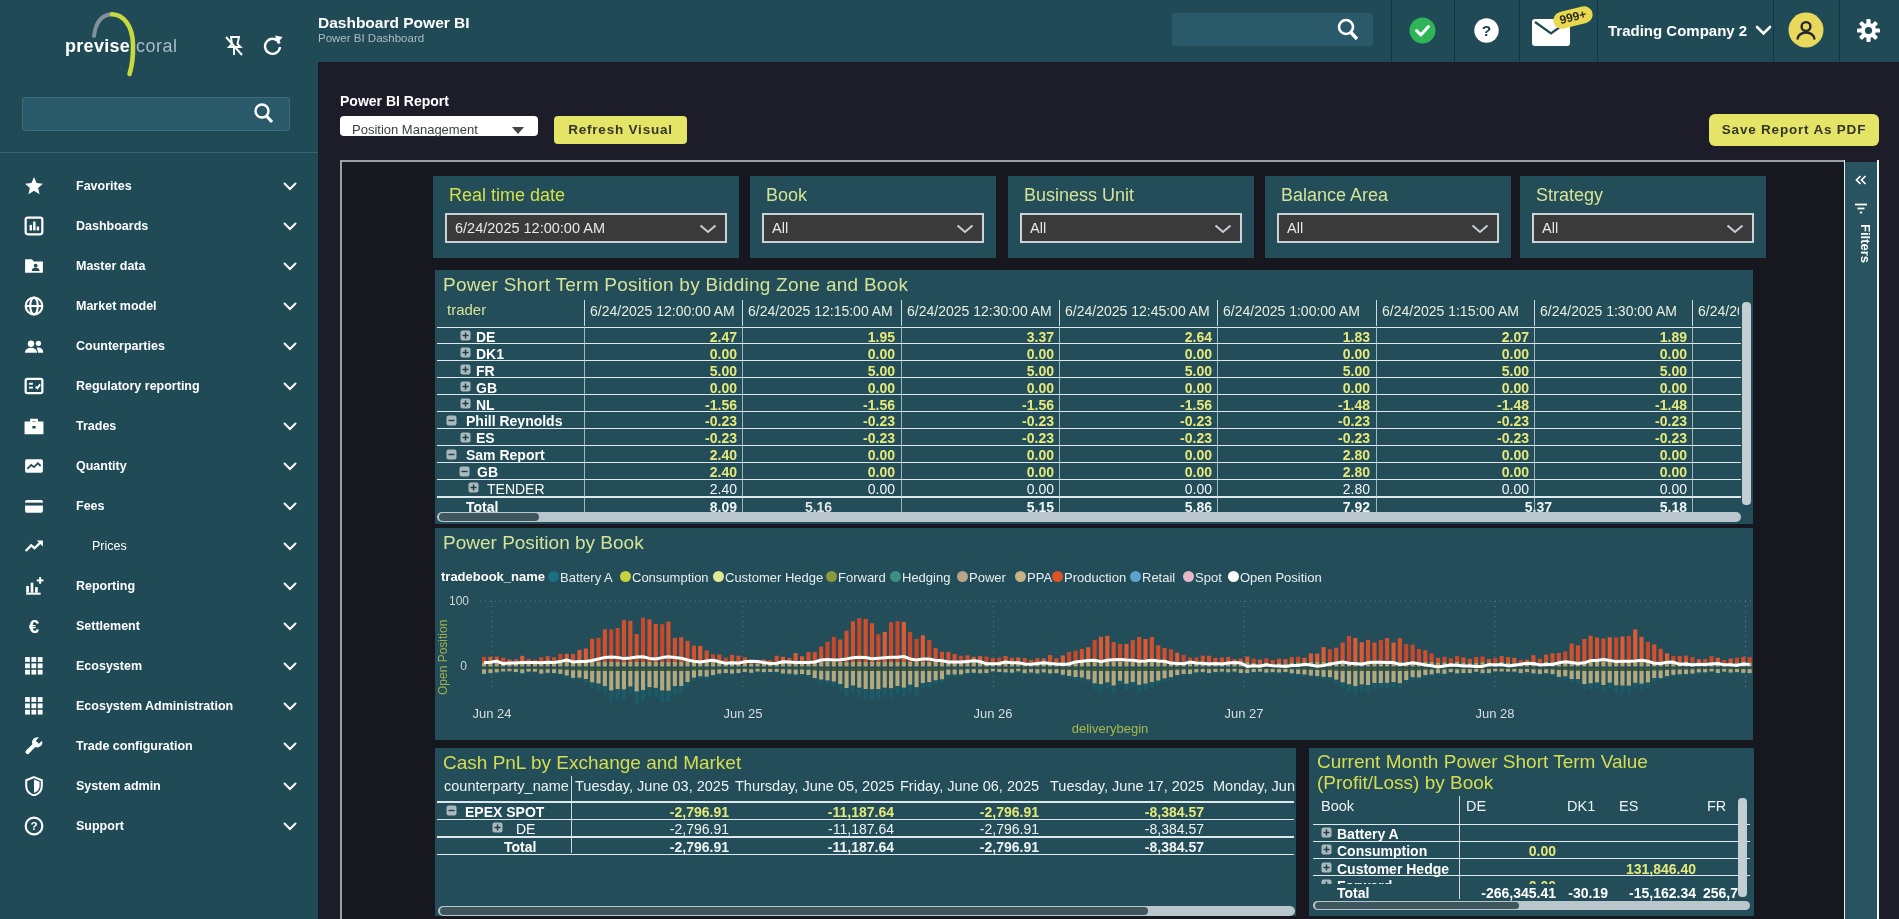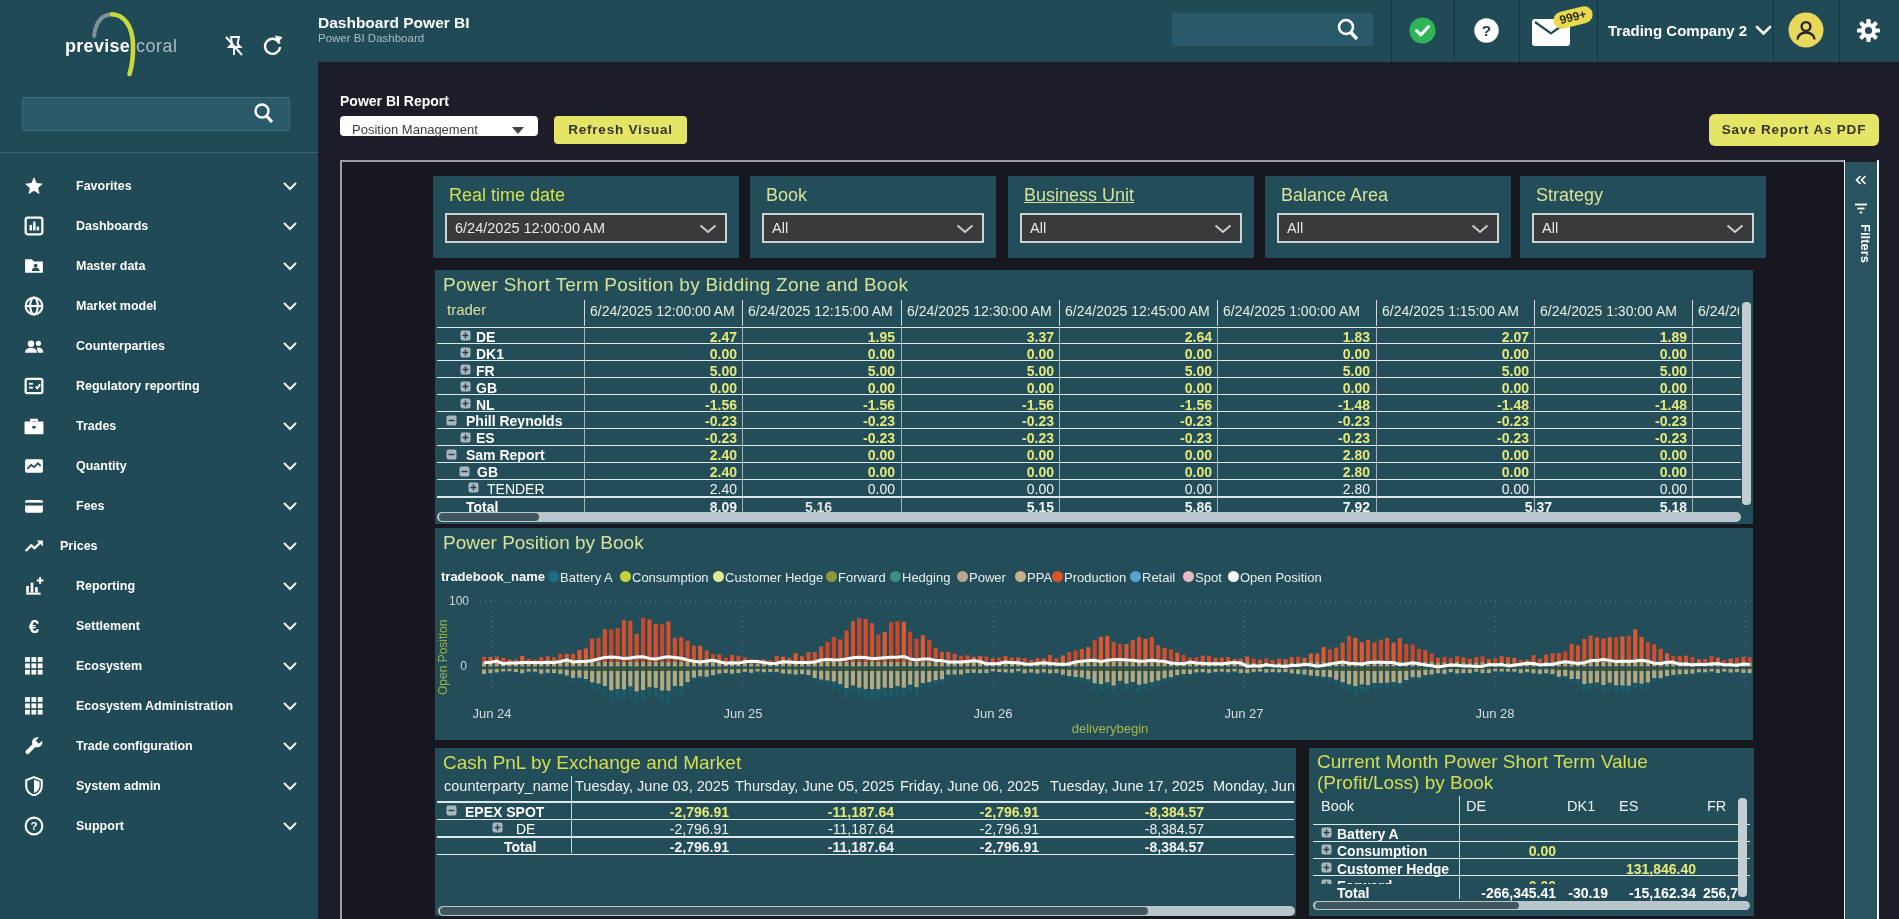--- a/index.html
+++ b/index.html
@@ -157,21 +157,21 @@
       <rect x="1" y="6" width="16" height="2.6" fill="#1f4a56"></rect>
     </svg>
 <div class="abs" style="left:76px;top:499px;font-size:12.5px;color:#fff;font-weight:bold;">Fees</div>
 <svg class="abs" style="left:283px;top:502px;" width="14" height="9" viewBox="0 0 14 9">
       <polyline points="1.5,1.5 7,7 12.5,1.5" fill="none" stroke="#fff" stroke-width="2" stroke-linecap="round"></polyline>
     </svg>
 <svg class="abs" style="left:24px;top:536px;" width="20" height="20" viewBox="0 0 18 18">
       <polyline points="1.5,13.5 6.5,8.5 9.5,11 15.5,5" fill="none" stroke="#fff" stroke-width="2.1"></polyline>
       <polygon points="11.5,4 17,4 17,9.5" fill="#fff"></polygon>
     </svg>
-<div class="abs" style="left:60px;top:539px;font-size:12.5px;color:#fff;font-weight:bold;">Prices</div>
+<div class="abs" style="left:92px;top:539px;font-size:12.5px;color:#fff;font-weight:normal;">Prices</div>
 <svg class="abs" style="left:283px;top:542px;" width="14" height="9" viewBox="0 0 14 9">
       <polyline points="1.5,1.5 7,7 12.5,1.5" fill="none" stroke="#fff" stroke-width="2" stroke-linecap="round"></polyline>
     </svg>
 <svg class="abs" style="left:24px;top:576px;" width="20" height="20" viewBox="0 0 18 18">
       <rect x="2" y="9" width="2.4" height="6" fill="#fff"></rect>
       <rect x="6" y="6" width="2.4" height="9" fill="#fff"></rect>
       <rect x="10" y="10" width="2.4" height="5" fill="#fff"></rect>
       <rect x="2" y="15" width="13" height="1.8" fill="#fff"></rect>
       <line x1="14.5" y1="1" x2="14.5" y2="7" stroke="#fff" stroke-width="1.8"></line>
       <line x1="11.5" y1="4" x2="17.5" y2="4" stroke="#fff" stroke-width="1.8"></line>
@@ -273,21 +273,21 @@
 <svg class="abs" style="left:699px;top:224px;" width="18" height="10" viewBox="0 0 18 10">
       <polyline points="1.5,1.5 9,8 16.5,1.5" fill="none" stroke="#c8ced2" stroke-width="2"></polyline>
     </svg>
 <div class="abs" style="left:750px;top:176px;width:246px;height:82px;background:#224d59;"></div>
 <div class="abs" style="left:766px;top:185px;font-size:18px;color:#d6e298;">Book</div>
 <div class="abs" style="left:762px;top:213px;width:222px;height:30px;background:#3a3a3b;border:2px solid #ccd2d5;box-sizing:border-box;color:#e8e8e8;font-size:14.5px;line-height:26px;padding-left:8px;">All</div>
 <svg class="abs" style="left:956px;top:224px;" width="18" height="10" viewBox="0 0 18 10">
       <polyline points="1.5,1.5 9,8 16.5,1.5" fill="none" stroke="#c8ced2" stroke-width="2"></polyline>
     </svg>
 <div class="abs" style="left:1008px;top:176px;width:246px;height:82px;background:#224d59;"></div>
-<div class="abs" style="left:1024px;top:185px;font-size:18px;color:#d6e298;text-decoration:underline;">Business Unit</div>
+<div class="abs" style="left:1024px;top:185px;font-size:18px;color:#d6e298;">Business Unit</div>
 <div class="abs" style="left:1020px;top:213px;width:222px;height:30px;background:#3a3a3b;border:2px solid #ccd2d5;box-sizing:border-box;color:#e8e8e8;font-size:14.5px;line-height:26px;padding-left:8px;">All</div>
 <svg class="abs" style="left:1214px;top:224px;" width="18" height="10" viewBox="0 0 18 10">
       <polyline points="1.5,1.5 9,8 16.5,1.5" fill="none" stroke="#c8ced2" stroke-width="2"></polyline>
     </svg>
 <div class="abs" style="left:1265px;top:176px;width:246px;height:82px;background:#224d59;"></div>
 <div class="abs" style="left:1281px;top:185px;font-size:18px;color:#d6e298;">Balance Area</div>
 <div class="abs" style="left:1277px;top:213px;width:222px;height:30px;background:#3a3a3b;border:2px solid #ccd2d5;box-sizing:border-box;color:#e8e8e8;font-size:14.5px;line-height:26px;padding-left:8px;">All</div>
 <svg class="abs" style="left:1471px;top:224px;" width="18" height="10" viewBox="0 0 18 10">
       <polyline points="1.5,1.5 9,8 16.5,1.5" fill="none" stroke="#c8ced2" stroke-width="2"></polyline>
     </svg>

